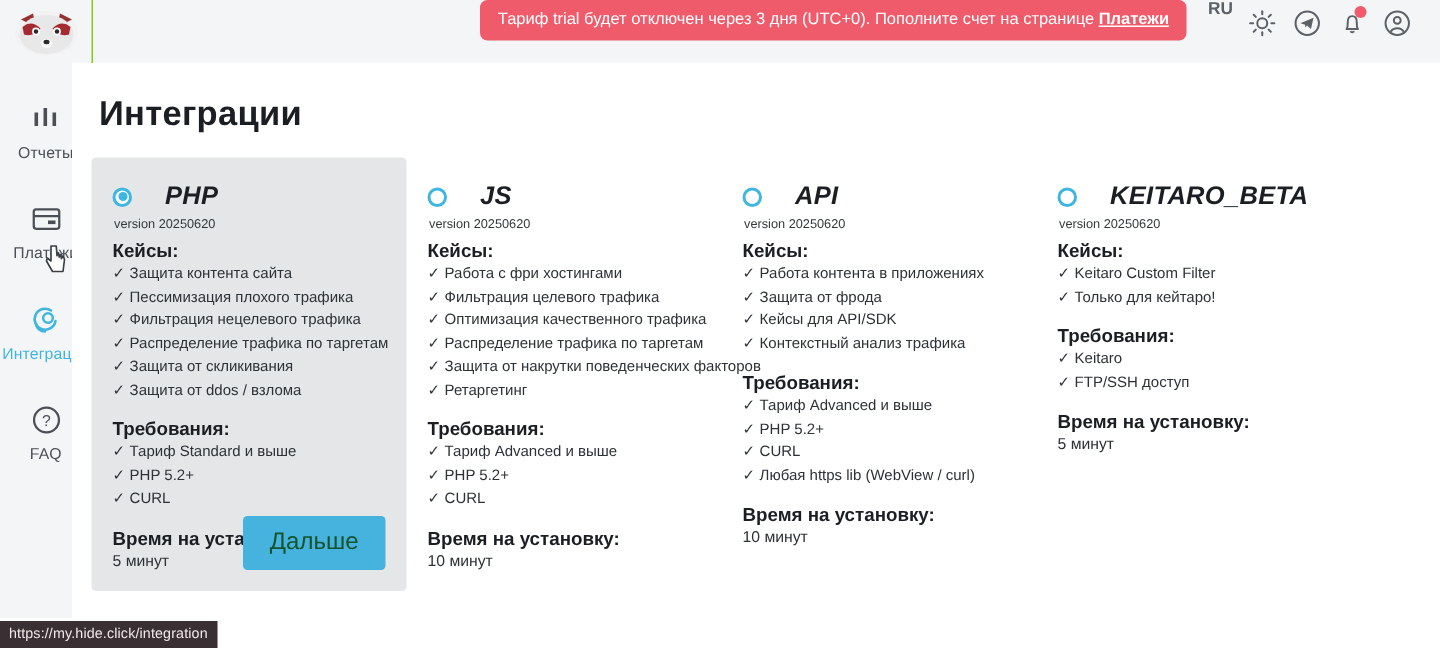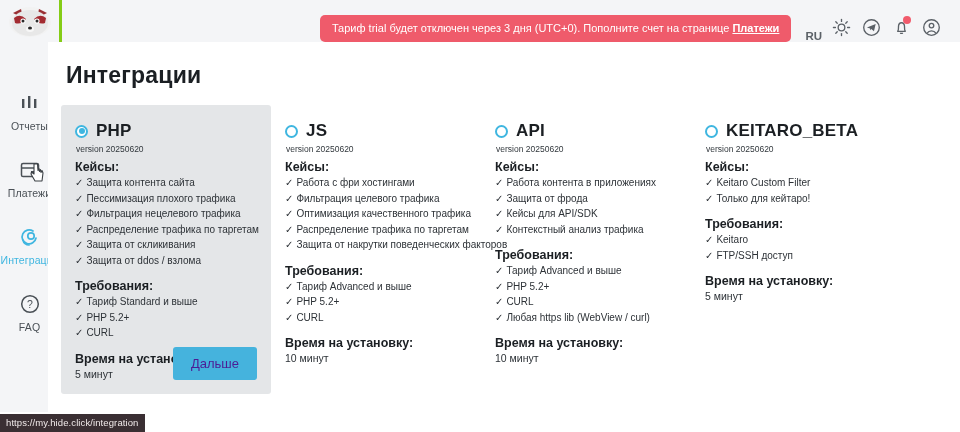--- a/index.html
+++ b/index.html
@@ -9,22 +9,22 @@
     background: #ffffff;
     overflow: hidden;
   }
   #app { position: relative; width: 960px; height: 432px; }
 
   
   .sidebar {
     position: absolute; left: 0; top: 0;
     width: 62px; height: 412px;
     background: #f4f5f7;
-    border-right: 3px solid #84cc16;
-    display: flex; flex-direction: column; align-items: center; gap: 24px;
+    border-right: 1px solid #84cc16;
+    display: flex; flex-direction: column; align-items: center;
   }
   .logo {
     margin-top: 4px; width: 48px; height: 36px;
     display: flex; align-items: center; justify-content: center;
   }
   .nav { margin-top: 18px; width: 100%; }
   .nav-item {
     width: 100%; padding: 9px 0 7px;
     display: flex; flex-direction: column; align-items: center;
     color: #4a5056; cursor: pointer;
@@ -38,21 +38,21 @@
   .cursor-hand {
     position: absolute; left: 30px; top: 163px;
     width: 16px; height: 20px; pointer-events: none;
   }
 
   
   .header {
     position: absolute; left: 62px; top: 0;
     width: 898px; height: 42px;
     background: #f4f5f7;
-    display: flex; align-items: flex-end; justify-content: flex-end;
+    display: flex; align-items: flex-start; justify-content: flex-end;
     padding-right: 14px; gap: 0;
   }
   .banner {
     background: #ef5b6b; color: #fff;
     border-radius: 5px;
     font-size: 11px; line-height: 1;
     padding: 8px 12px;
     white-space: nowrap;
     margin-right: 14px;
   }
@@ -73,41 +73,41 @@
   .main { position: absolute; left: 48px; top: 42px; width: 898px; height: 390px; background: #fff; }
   .page-title {
     font-size: 23px; font-weight: bold; color: #1b1f23;
     padding: 20px 0 0 18px; letter-spacing: .2px;
   }
 
   .cards { position: relative; margin-top: 16px; padding-left: 13px; display: flex; }
   .card { width: 210px; padding: 16px 14px 14px 14px; position: relative; }
   .card.selected { background: #e4e6e8; border-radius: 3px; min-height: 287px; }
 
-  .card-head { display: flex; align-items: center; gap: 8px; }
+  .card-head { display: flex; align-items: center; gap: 22px; font-style: italic; }
   .radio {
     width: 13px; height: 13px; border-radius: 50%;
     border: 2px solid #3fb6e0; background: #fff;
     display: flex; align-items: center; justify-content: center; flex: none;
   }
   .radio .inner { width: 6px; height: 6px; border-radius: 50%; background: #3fb6e0; }
   .card-title { font-size: 17px; font-weight: bold; color: #1b1f23; letter-spacing: .2px; }
   .version { font-size: 8.5px; color: #32383d; margin: 3px 0 1px 1px; }
   .sec-title { font-size: 12.5px; font-weight: bold; color: #1b1f23; margin-top: 6px; }
   .sec-title.gap { margin-top: 11px; }
   ul.feats { list-style: none; margin-top: 1px; }
   ul.feats li { font-size: 10px; color: #2d3237; line-height: 15.5px; white-space: nowrap; }
   .tick { margin-right: 3px; }
   .time-val { font-size: 10.5px; color: #2d3237; margin-top: 2px; }
 
   .next-btn {
     position: absolute; right: 14px; bottom: 14px;
-    background: #45b3dd; color: #4c1d95; border: none;
+    background: #45b3dd; color: #14532d; border: none;
     border-radius: 3px; padding: 9px 18px;
-    font-size: 13px; font-family: "Liberation Sans", sans-serif;
+    font-size: 16px; font-family: "Liberation Sans", sans-serif;
     cursor: pointer;
   }
 
   
   .statusbar {
     position: absolute; left: 0; bottom: 0;
     background: #3a2f33; color: #f0eaea;
     font-size: 9.5px; padding: 3px 6px 4px 6px;
     font-family: "Liberation Sans", sans-serif;
     letter-spacing: .1px;
@@ -274,20 +274,21 @@
             <div class="card-title">JS</div>
           </div>
           <div class="version">version 20250620</div>
           <div class="sec-title">Кейсы:</div>
           <ul class="feats">
             <li><span class="tick">✓</span><span>Работа с фри хостингами</span></li>
             <li><span class="tick">✓</span><span>Фильтрация целевого трафика</span></li>
             <li><span class="tick">✓</span><span>Оптимизация качественного трафика</span></li>
             <li><span class="tick">✓</span><span>Распределение трафика по таргетам</span></li>
             <li><span class="tick">✓</span><span>Защита от накрутки поведенческих факторов</span></li>
+            <li><span class="tick">✓</span><span>Ретаргетинг</span></li>
           </ul>
           <div class="sec-title gap">Требования:</div>
           <ul class="feats">
             <li><span class="tick">✓</span><span>Тариф Advanced и выше</span></li>
             <li><span class="tick">✓</span><span>PHP 5.2+</span></li>
             <li><span class="tick">✓</span><span>CURL</span></li>
           </ul>
           <div class="sec-title gap">Время на установку:</div>
           <div class="time-val">10 минут</div>
         </div>

